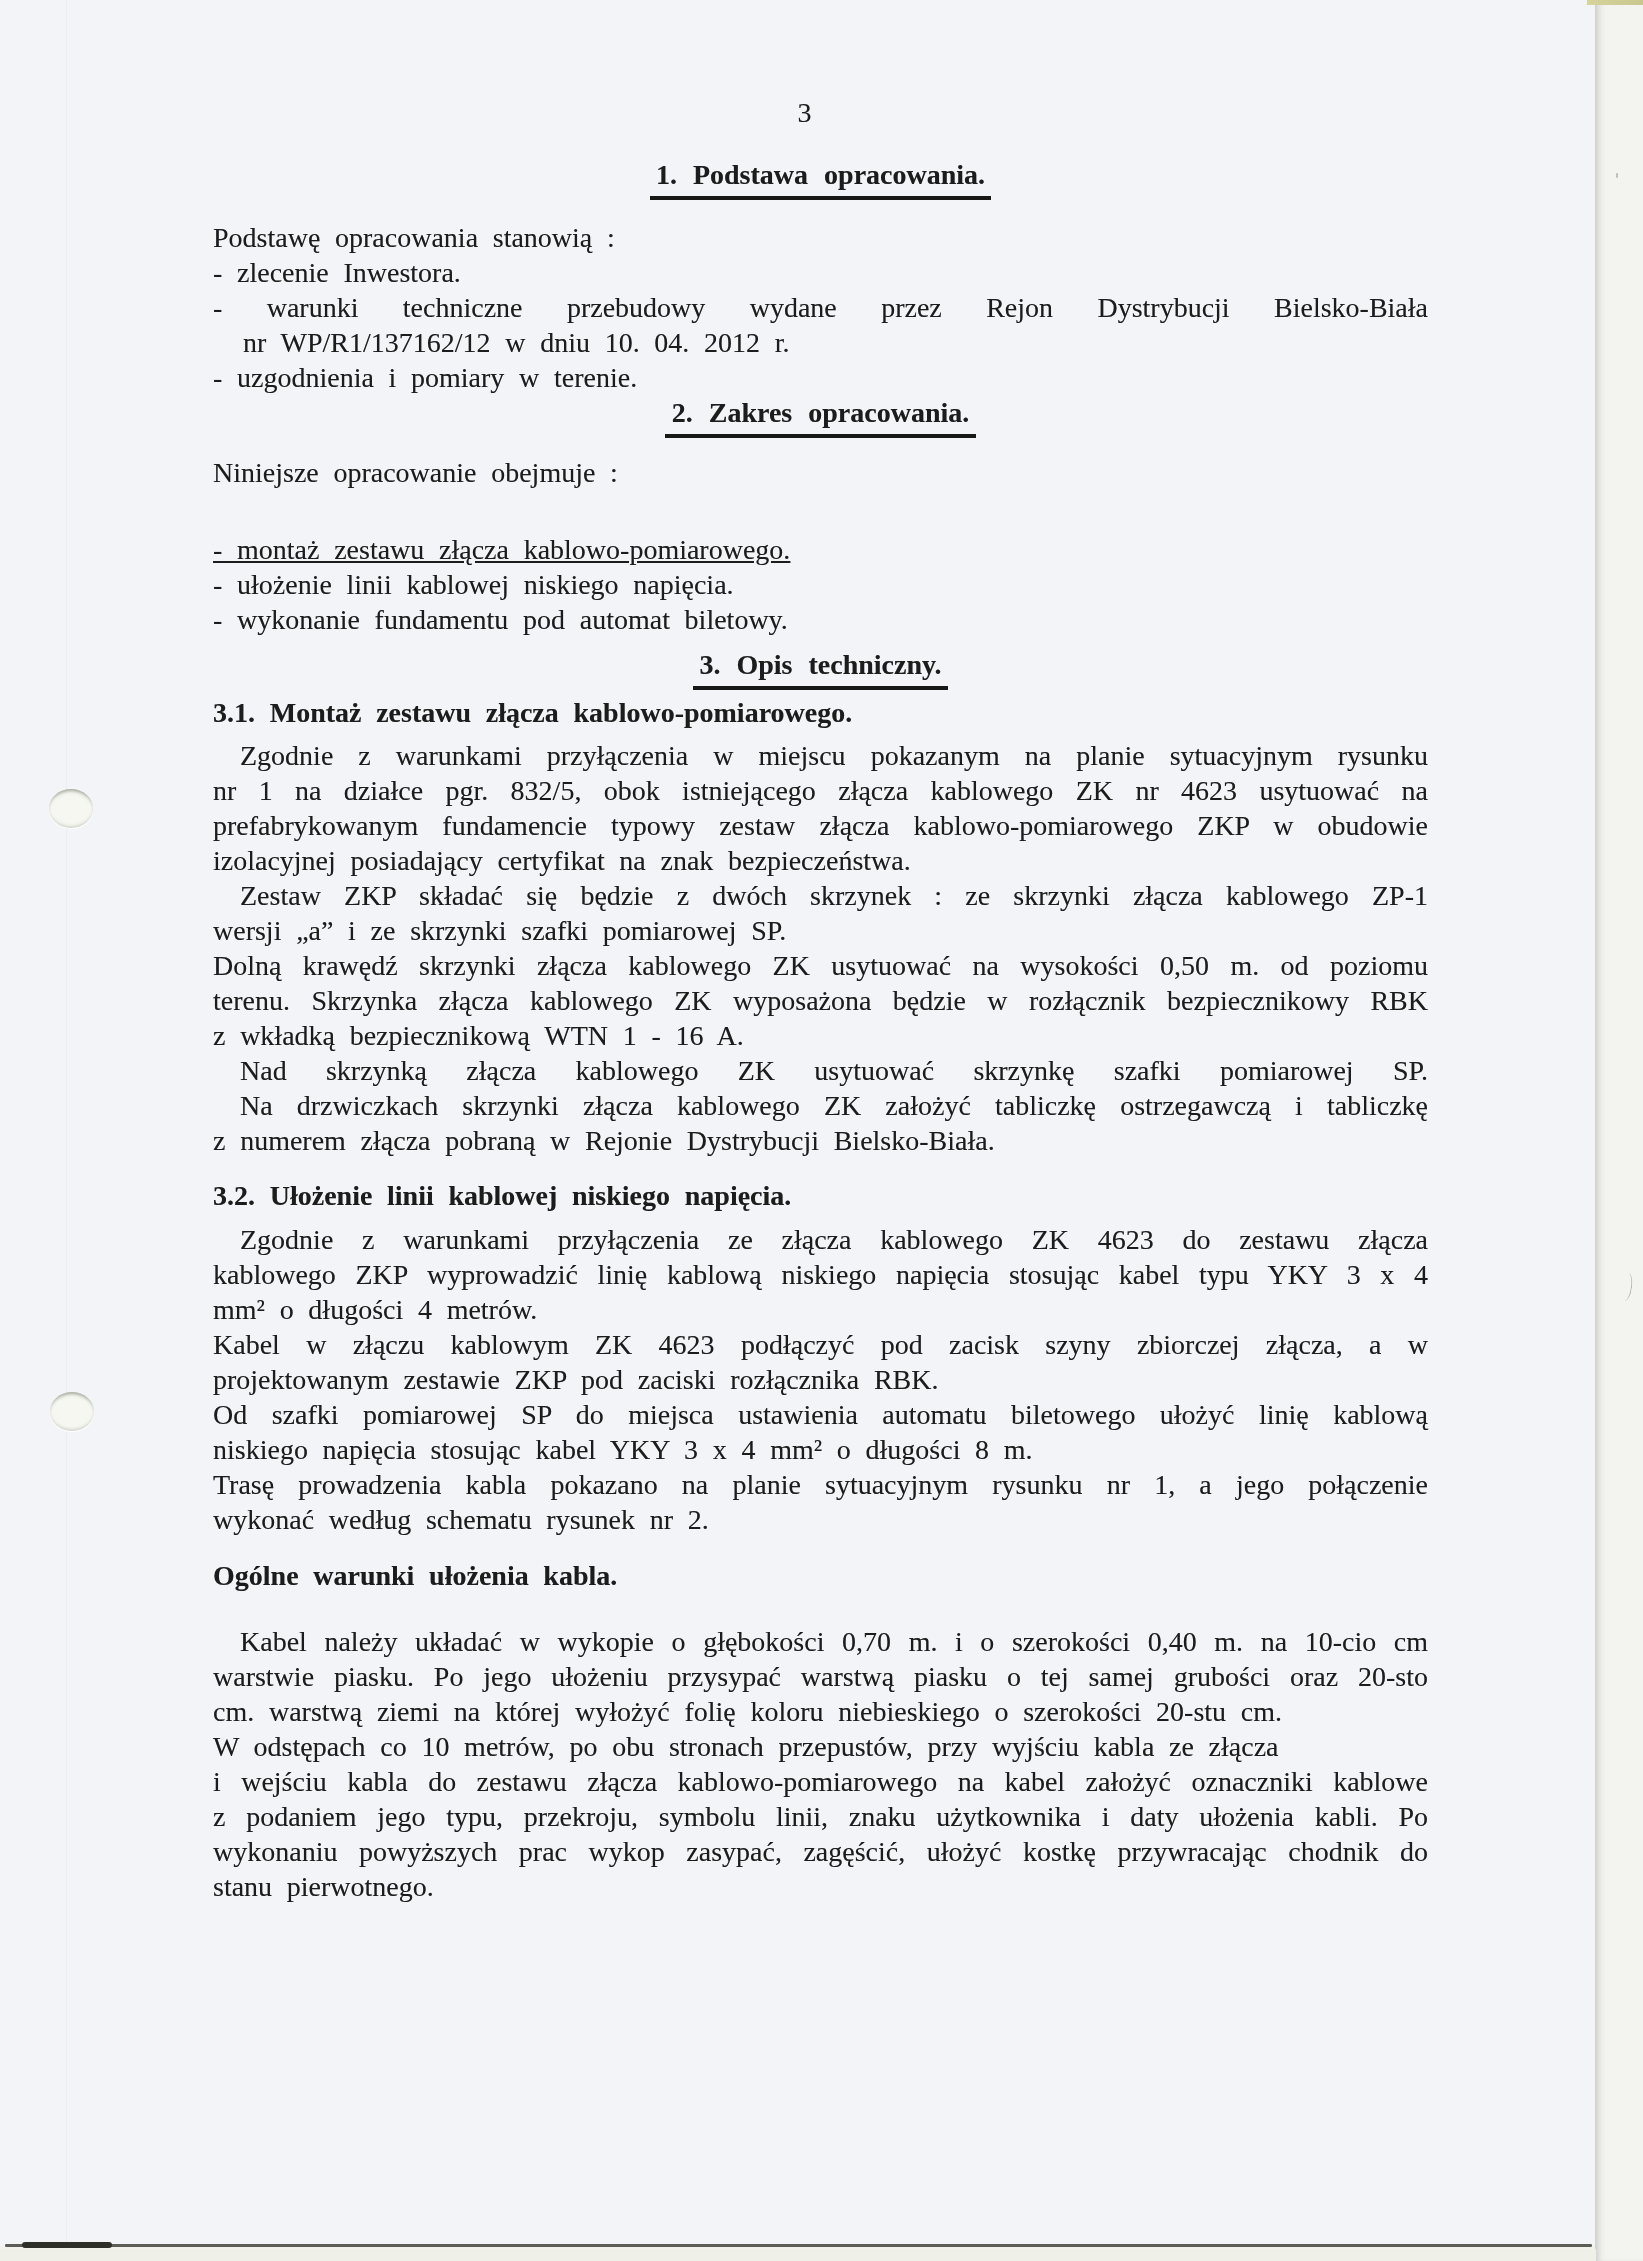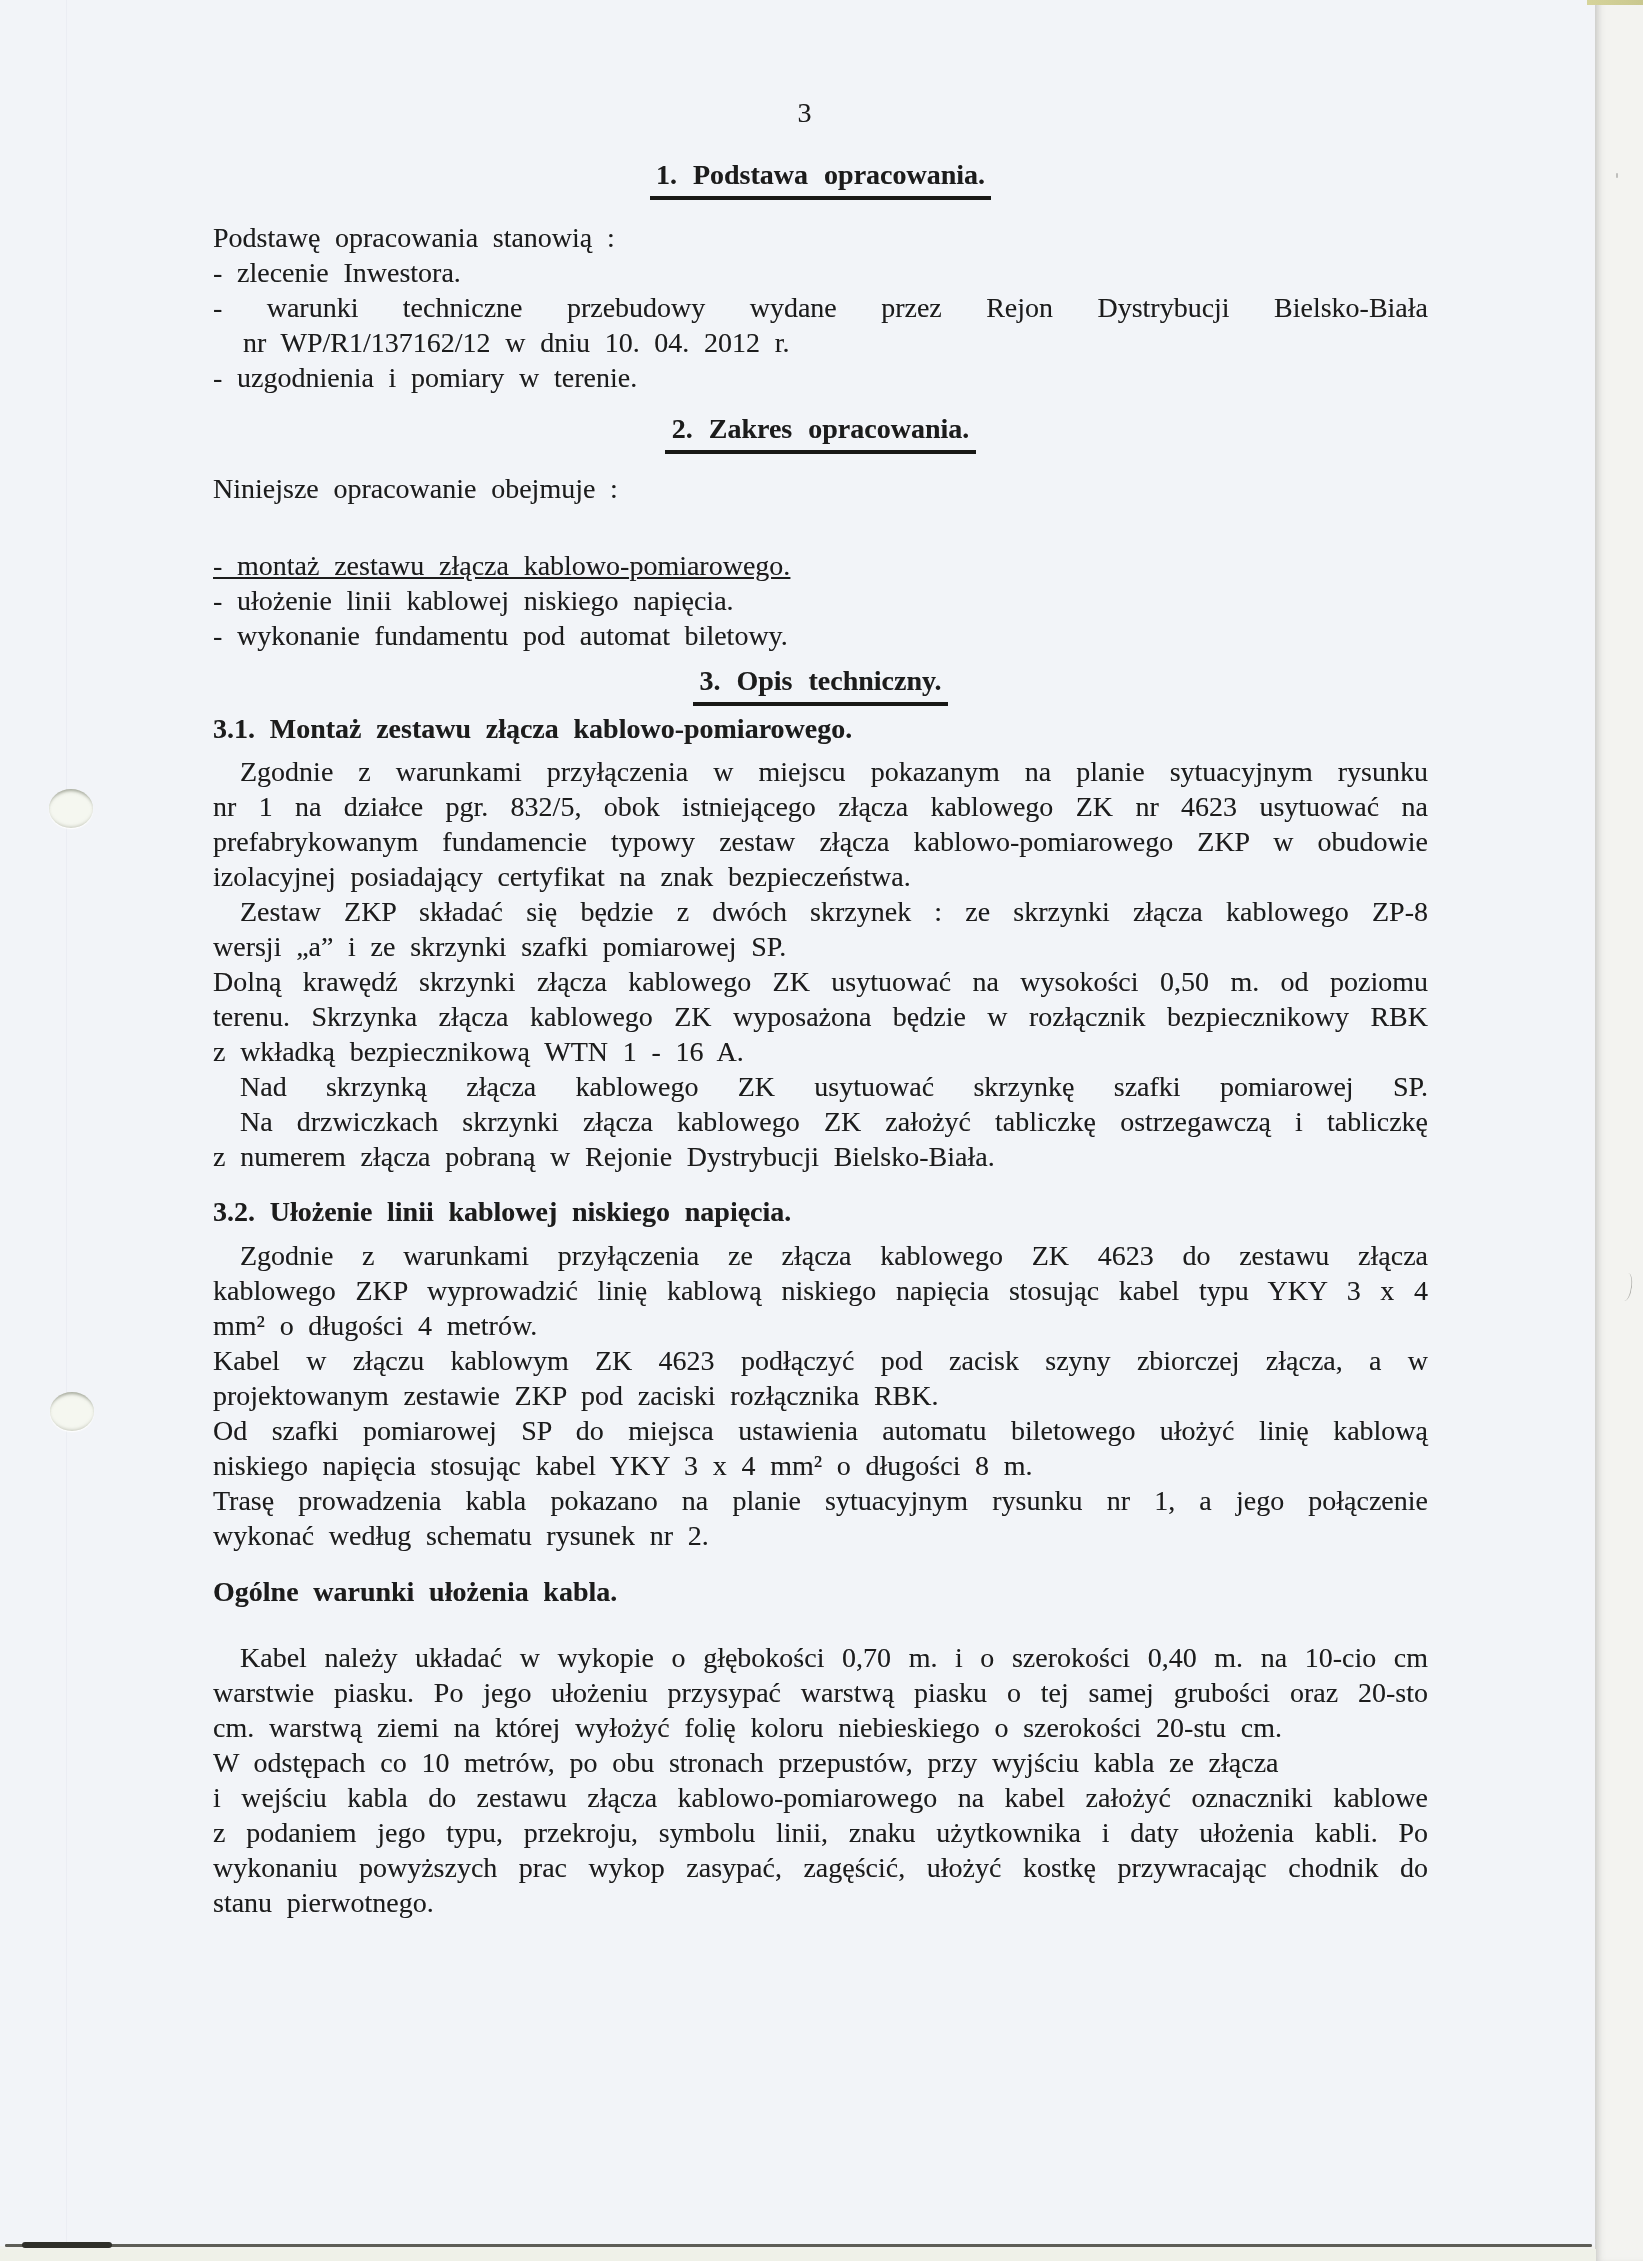--- a/index.html
+++ b/index.html
@@ -110,21 +110,21 @@
     display: inline-block;
     font-weight: bold;
     font-size: 28px;
     line-height: 36px;
     padding: 0 6.4px 3.2px 6.4px;
     border-bottom: 4.5px solid #181816;
     word-spacing: 9px;
   }
   #h1-wrap { margin-top: 27px; }
   #sec1-lead { margin-top: 20px; }
-  #h2-wrap { margin-top: 16px; }
+  #h2-wrap { }
   #sec2-lead { margin-top: 17px; }
   #sec2-b1 { margin-top: 42px; text-decoration: underline; }
   #h3-wrap { margin-top: 9.7px; }
   #s31-title { margin-top: 5.2px; }
   #s31-para { margin-top: 8px; }
   #s32-title { margin-top: 19.3px; }
   #s32-para { margin-top: 9.7px; }
   #gen-title { margin-top: 21px; }
   #gen-para { margin-top: 31px; }
 </style>
@@ -163,21 +163,21 @@
         <span class="h-text">3. Opis techniczny.</span>
       </div>
 
       <div id="s31-title" class="ln bold">3.1. Montaż zestawu złącza kablowo-pomiarowego.</div>
 
       <div id="s31-para">
         <div class="ln j ind">Zgodnie z warunkami przyłączenia w miejscu pokazanym na planie sytuacyjnym rysunku</div>
         <div class="ln j">nr 1 na działce pgr. 832/5, obok istniejącego złącza kablowego ZK nr 4623 usytuować na</div>
         <div class="ln j">prefabrykowanym fundamencie typowy zestaw złącza kablowo-pomiarowego ZKP w obudowie</div>
         <div class="ln">izolacyjnej posiadający certyfikat na znak bezpieczeństwa.</div>
-        <div class="ln j ind">Zestaw ZKP składać się będzie z dwóch skrzynek : ze skrzynki złącza kablowego ZP-8</div>
+        <div class="ln j ind">Zestaw ZKP składać się będzie z dwóch skrzynek : ze skrzynki złącza kablowego ZP-1</div>
         <div class="ln">wersji „a” i ze skrzynki szafki pomiarowej SP.</div>
         <div class="ln j">Dolną krawędź skrzynki złącza kablowego ZK usytuować na wysokości 0,50 m. od poziomu</div>
         <div class="ln j">terenu. Skrzynka złącza kablowego ZK wyposażona będzie w rozłącznik bezpiecznikowy RBK</div>
         <div class="ln">z wkładką bezpiecznikową WTN 1 - 16 A.</div>
         <div class="ln j ind">Nad skrzynką złącza kablowego ZK usytuować skrzynkę szafki pomiarowej SP.</div>
         <div class="ln j ind">Na drzwiczkach skrzynki złącza kablowego ZK założyć tabliczkę ostrzegawczą i tabliczkę</div>
         <div class="ln">z numerem złącza pobraną w Rejonie Dystrybucji Bielsko-Biała.</div>
       </div>
 
       <div id="s32-title" class="ln bold">3.2. Ułożenie linii kablowej niskiego napięcia.</div>

